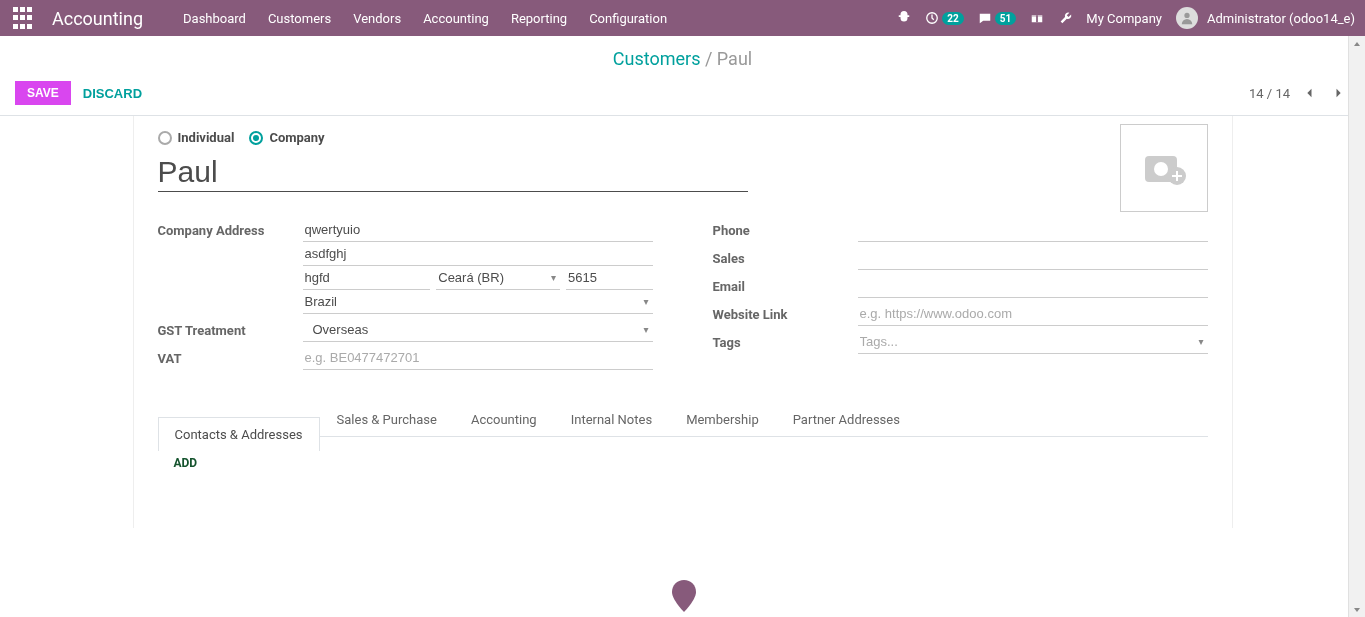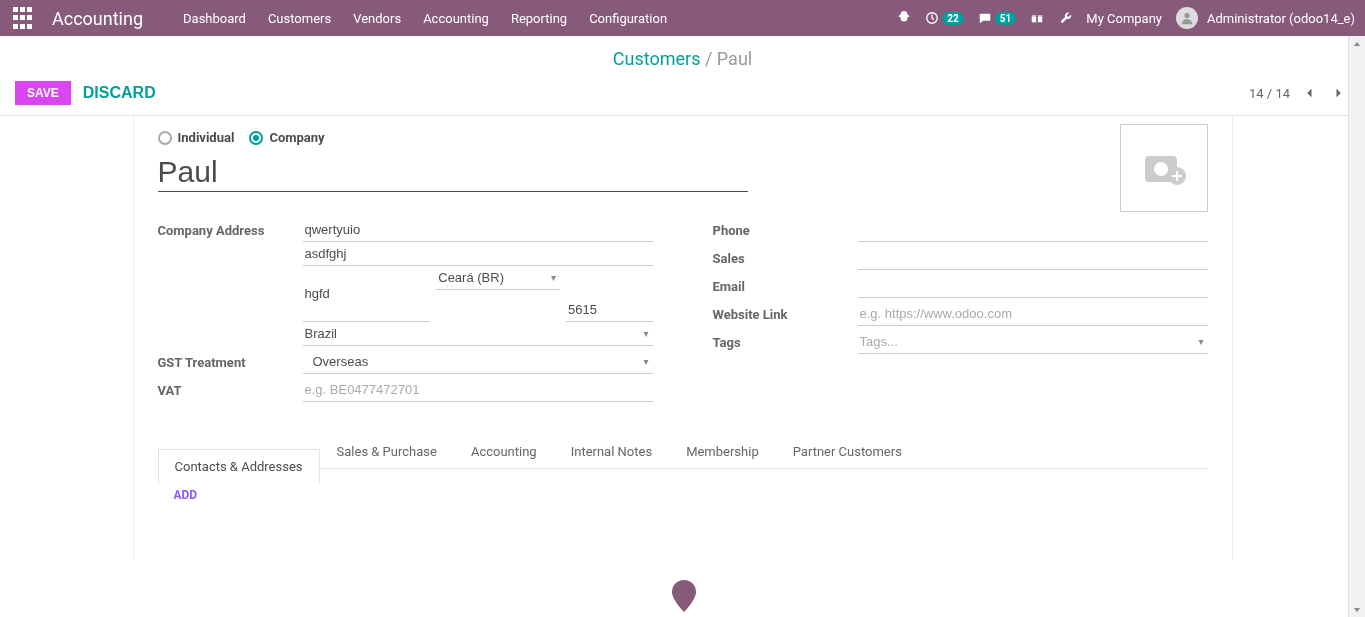--- a/index.html
+++ b/index.html
@@ -16,21 +16,21 @@
 .pill { background:#00a09d; color:#fff; font-size:10px; padding:1px 5px; border-radius:8px; font-weight:bold;}
 .avatar-circle { width:22px; height:22px; border-radius:50%; background:#ddd; display:inline-flex; align-items:center; justify-content:center; margin-right:6px;}
 .avatar-circle svg{width:14px;height:14px;fill:#999;}
 .icon-white{fill:#fff;width:14px;height:14px;}
 
 .subhead { padding: 12px 15px 6px; text-align: center; }
 .breadcrumb { font-size: 18px; color:#999; }
 .breadcrumb a { color:#00a09d; text-decoration:none; cursor:pointer; font-weight:400;}
 .controls-row { display:flex; align-items:center; padding: 6px 15px 10px; border-bottom:1px solid #dee2e6;}
 .btn-save { background:#d946ef; color:#fff; border:none; padding:5px 12px; font-weight:bold; font-size:12px; cursor:pointer; margin-right:12px;}
-.btn-discard { color:#00a09d; background:none; border:none; font-weight:bold; font-size:16px; cursor:pointer;}
+.btn-discard { color:#00a09d; background:none; border:none; font-weight:bold; font-size:13px; cursor:pointer;}
 .pager { margin-left:auto; display:flex; align-items:center; gap:8px; color:#666; font-size:13px;}
 .pager-arrow { cursor:pointer; padding:4px 6px; color:#666;}
 .pager-arrow svg{width:10px;height:10px;fill:#666;}
 
 .form-area { max-width: 1100px; margin: 0 auto; padding: 10px 24px 40px; border-left:1px solid #eee; border-right:1px solid #eee; position:relative;}
 .radio-row { display:flex; gap:15px; margin-bottom:8px; padding-top:4px;}
 .radio-item { display:flex; align-items:center; gap:6px; font-weight:bold; color:#4c4c4c; cursor:pointer;}
 .radio-dot{width:14px;height:14px;border:2px solid #aaa;border-radius:50%;display:inline-block;position:relative;}
 .radio-dot.checked{border-color:#00a09d;}
 .radio-dot.checked::after{content:'';position:absolute;inset:2px;background:#00a09d;border-radius:50%;}
@@ -46,21 +46,21 @@
 .inp { width:100%; border:none; border-bottom:1px solid #ccc; padding:4px 2px; font-size:13px; outline:none; color:#4c4c4c; background:transparent;}
 .inp::placeholder{color:#aaa;}
 .addr-row{display:flex;gap:6px;}
 .sel-wrap{position:relative;flex:1;}
 .sel-caret{position:absolute;right:4px;top:6px;font-size:10px;color:#888;}
 
 .tabs { display:flex; margin-top:28px; border-bottom:1px solid #dee2e6;}
 .tab { padding:9px 16px; border:1px solid transparent; border-bottom:none; cursor:pointer; color:#666; font-size:13px;}
 .tab.active { border-color:#dee2e6; background:#fff; position:relative; top:15px; color:#4c4c4c;}
 .tab-body{padding:18px 4px;}
-.add-link{color:#8b5cf6;font-weight:bold;font-size:12px;cursor:pointer;margin-left:12px;}
+.add-link{color:#14532d;font-weight:bold;font-size:12px;cursor:pointer;margin-left:12px;}
 .contact-card{border:1px solid #ddd;width:340px;display:flex;padding:10px;margin-top:14px;gap:14px;cursor:pointer;}
 .contact-avatar{width:58px;height:58px;display:flex;align-items:center;justify-content:center;}
 .contact-avatar svg{width:46px;height:46px;fill:#ccc;}
 .contact-info{font-size:13px;color:#666;line-height:1.5;}
 
 .marker{position:fixed;left:672px;top:580px;width:24px;height:32px;}
 .marker svg{width:24px;height:32px;fill:#875a7b;}
 .scrollbar-right{position:fixed;right:0;top:36px;bottom:0;width:17px;background:#f1f1f1;border-left:1px solid #e0e0e0;}
 .scrollbar-arrow{height:17px;display:flex;align-items:center;justify-content:center;cursor:pointer;}
 .scrollbar-arrow svg{width:8px;height:8px;fill:#888;}
@@ -176,21 +176,21 @@
   <div class="form-cols">
     <div class="col">
       <div class="field-row">
         <div class="field-label">Company Address</div>
         <div class="field-inputs">
           <input class="inp" value="qwertyuio" style="">
           <input class="inp" value="asdfghj" style="">
           <div class="addr-row">
             <input class="inp" style="flex: 1.2 1 0%;" value="hgfd">
             <div class="sel-wrap" style="flex:1.2"><input class="inp" value="Ceará (BR)" style=""><span class="sel-caret">▾</span></div>
-            <input class="inp" style="flex: 0.8 1 0%; margin-top: 32px;" value="5615">
+            <input class="inp" style="flex: 0.8 1 0%;" value="5615">
           </div>
           <div class="sel-wrap"><input class="inp" value="Brazil" style=""><span class="sel-caret">▾</span></div>
         </div>
       </div>
       <div class="field-row">
         <div class="field-label">GST Treatment</div>
         <div class="field-inputs">
             <div class="sel-wrap"><input class="inp" style="text-indent: 8px;" value="Overseas"><span class="sel-caret">▾</span></div>
           </div>
       </div>
@@ -225,21 +225,21 @@
         </div>
     </div>
   </div>
 
   <div class="tabs">
     <div class="tab active">Contacts &amp; Addresses</div>
     <div class="tab">Sales &amp; Purchase</div>
     <div class="tab">Accounting</div>
     <div class="tab">Internal Notes</div>
     <div class="tab">Membership</div>
-    <div class="tab">Partner Customers</div>
+    <div class="tab">Partner Addresses</div>
   </div>
 
   <div class="tab-body">
     <span class="add-link">ADD</span>
   </div>
 </div>
 
 <div class="marker">
   <svg viewBox="0 0 24 32">
       <path d="M12 0C5 0 0 5 0 12c0 8 12 20 12 20s12-12 12-20C24 5 19 0 12 0z"></path>

